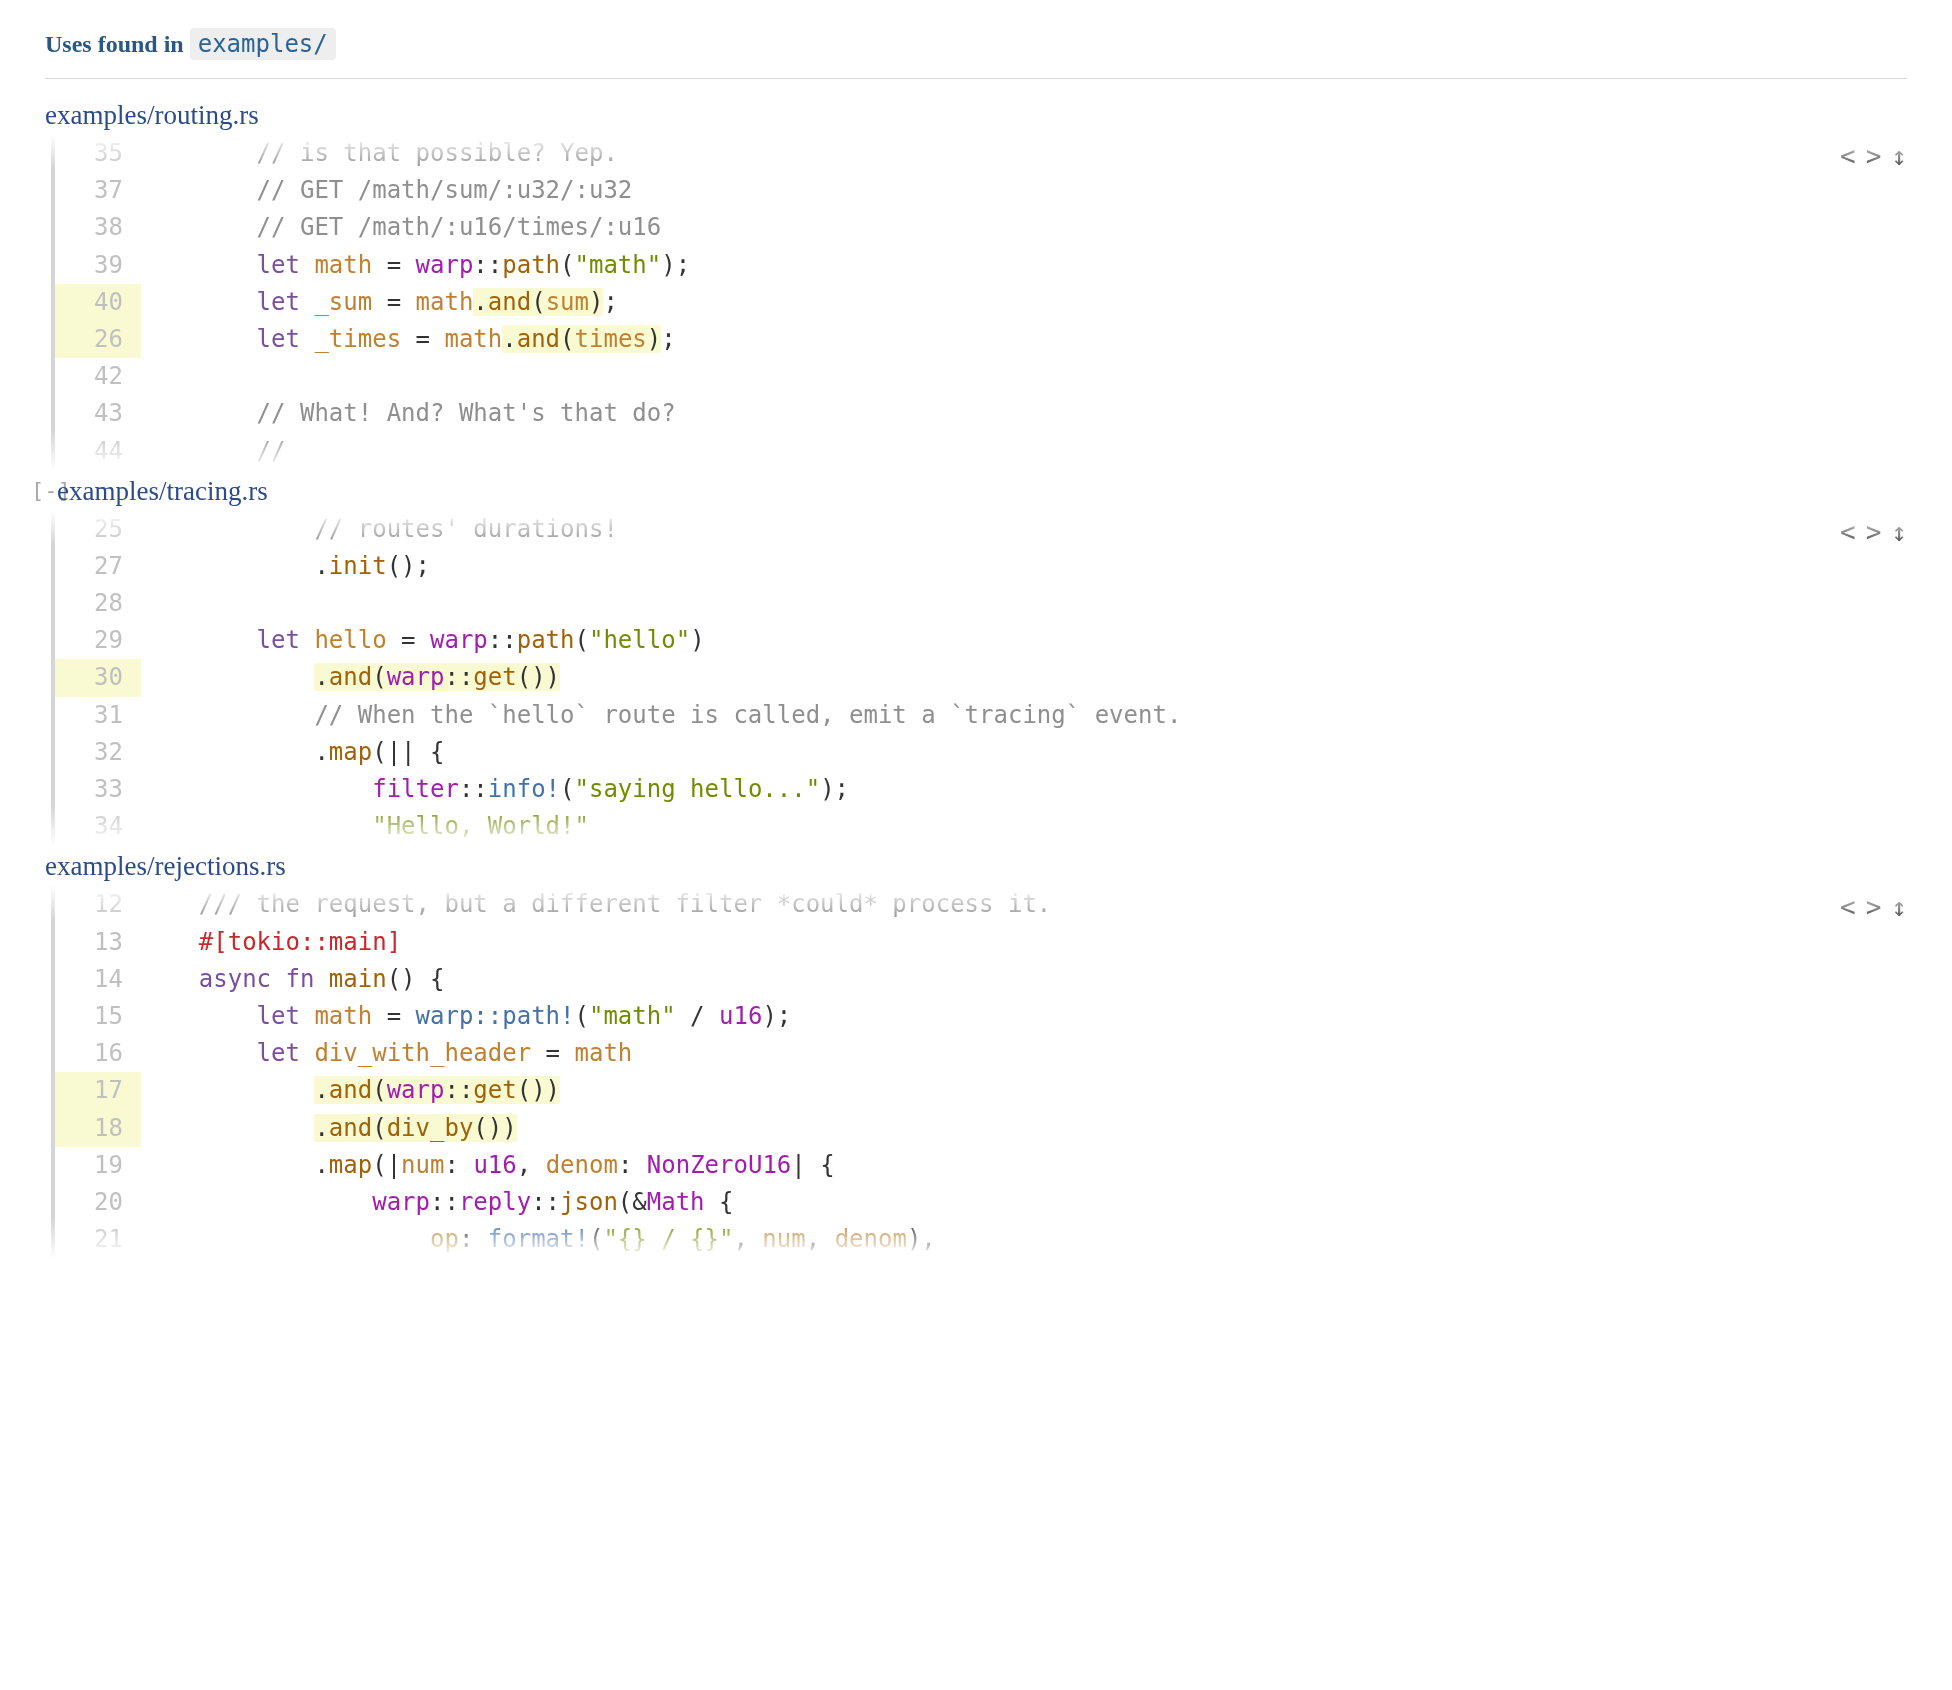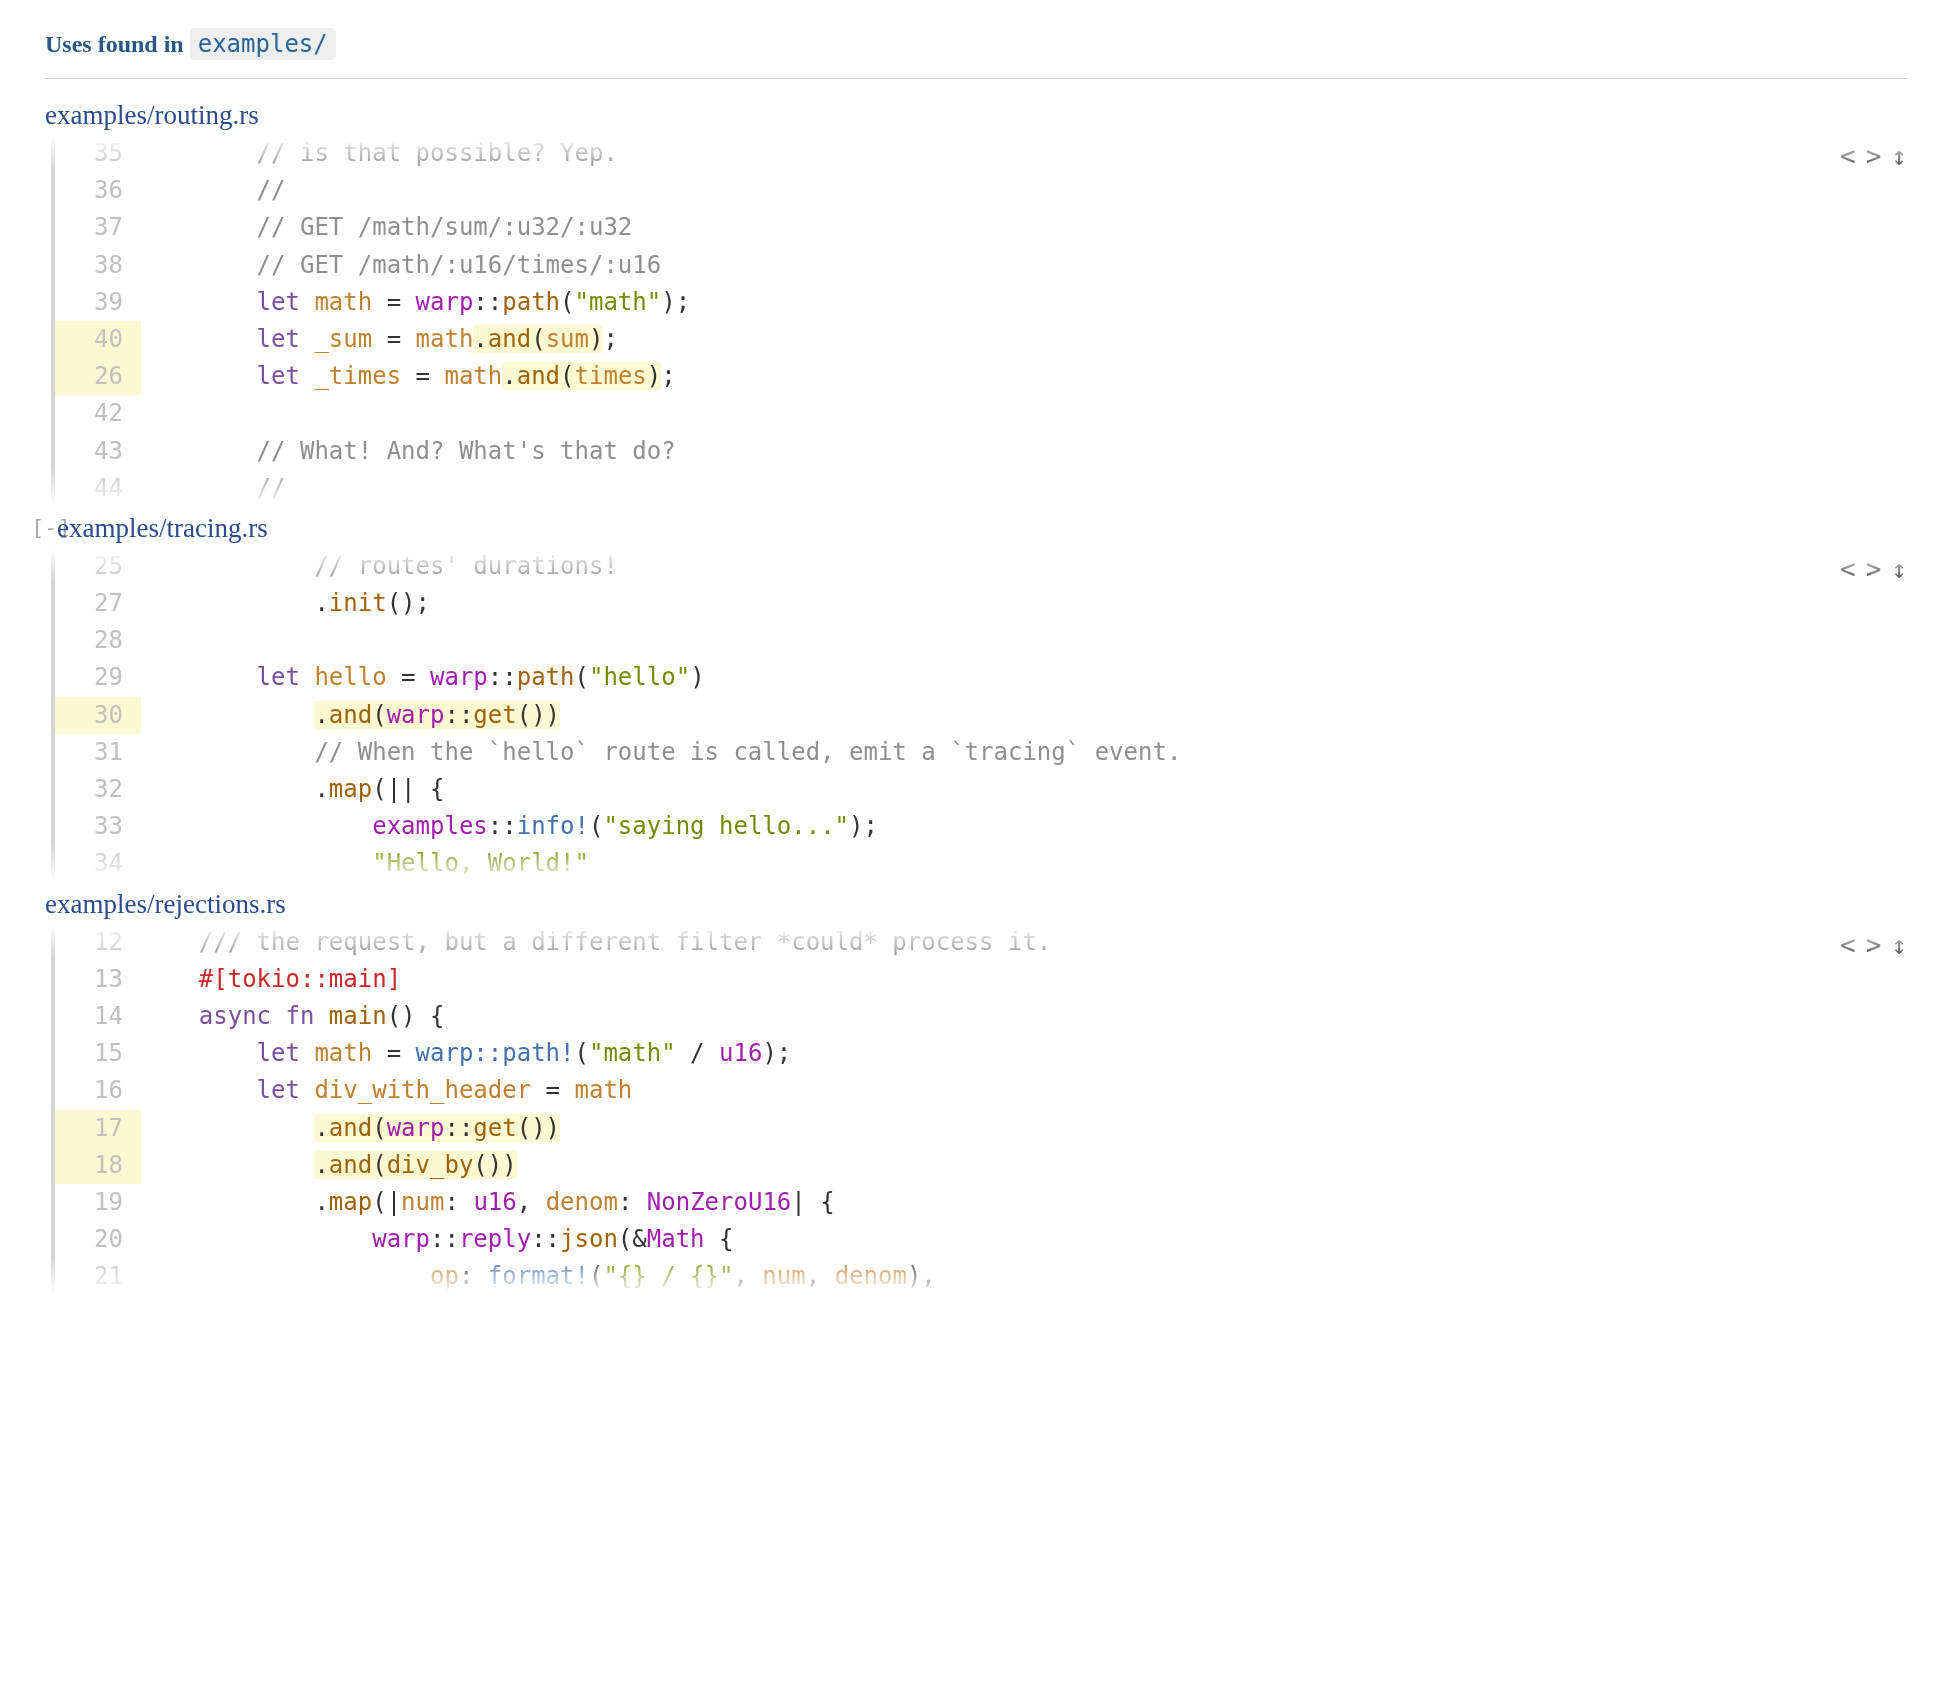--- a/index.html
+++ b/index.html
@@ -118,21 +118,20 @@
         <div class="file-title">examples/routing.rs</div>
       </div>
       <div class="code-wrap">
         <div class="nav-controls">
           <span>&lt;</span>
           <span>&gt;</span>
           <span>↕</span>
         </div>
         <div class="lines">
           <div class="line"><span class="gutter">35</span><span class="code">        <span class="tok-comment">// is that possible? Yep.</span></span></div>
-          <div class="line"><span class="gutter">36</span><span class="code">        <span class="tok-comment">//</span></span></div>
           <div class="line"><span class="gutter">37</span><span class="code">        <span class="tok-comment">// GET /math/sum/:u32/:u32</span></span></div>
           <div class="line"><span class="gutter">38</span><span class="code">        <span class="tok-comment">// GET /math/:u16/times/:u16</span></span></div>
           <div class="line"><span class="gutter">39</span><span class="code">        <span class="tok-kw">let</span> <span class="tok-ident">math</span> = <span class="tok-type">warp</span>::<span class="tok-fn">path</span>(<span class="tok-str">"math"</span>);</span></div>
           <div class="line hl"><span class="gutter">40</span><span class="code">        <span class="tok-kw">let</span> <span class="tok-ident">_sum</span> = <span class="tok-ident">math</span><span class="hl-span">.<span class="tok-fn">and</span>(<span class="tok-ident">sum</span>)</span>;</span></div>
           <div class="line hl"><span class="gutter">26</span><span class="code">        <span class="tok-kw">let</span> <span class="tok-ident">_times</span> = <span class="tok-ident">math</span><span class="hl-span">.<span class="tok-fn">and</span>(<span class="tok-ident">times</span>)</span>;</span></div>
           <div class="line"><span class="gutter">42</span><span class="code"></span></div>
           <div class="line"><span class="gutter">43</span><span class="code">        <span class="tok-comment">// What! And? What's that do?</span></span></div>
           <div class="line"><span class="gutter">44</span><span class="code">        <span class="tok-comment">//</span></span></div>
         </div>
         <div class="fade-overlay-top"></div>
@@ -151,21 +150,21 @@
           <span>↕</span>
         </div>
         <div class="lines">
           <div class="line"><span class="gutter">25</span><span class="code">            <span class="tok-comment">// routes' durations!</span></span></div>
           <div class="line"><span class="gutter">27</span><span class="code">            .<span class="tok-fn">init</span>();</span></div>
           <div class="line"><span class="gutter">28</span><span class="code"></span></div>
           <div class="line"><span class="gutter">29</span><span class="code">        <span class="tok-kw">let</span> <span class="tok-ident">hello</span> = <span class="tok-type">warp</span>::<span class="tok-fn">path</span>(<span class="tok-str">"hello"</span>)</span></div>
           <div class="line hl"><span class="gutter">30</span><span class="code">            <span class="hl-span">.<span class="tok-fn">and</span>(<span class="tok-type">warp</span>::<span class="tok-fn">get</span>())</span></span></div>
           <div class="line"><span class="gutter">31</span><span class="code">            <span class="tok-comment">// When the `hello` route is called, emit a `tracing` event.</span></span></div>
           <div class="line"><span class="gutter">32</span><span class="code">            .<span class="tok-fn">map</span>(|| {</span></div>
-          <div class="line"><span class="gutter">33</span><span class="code">                <span class="tok-type">examples</span>::<span class="tok-macro">info!</span>(<span class="tok-str">"saying hello..."</span>);</span></div>
+          <div class="line"><span class="gutter">33</span><span class="code">                <span class="tok-type">filter</span>::<span class="tok-macro">info!</span>(<span class="tok-str">"saying hello..."</span>);</span></div>
           <div class="line"><span class="gutter">34</span><span class="code">                <span class="tok-str">"Hello, World!"</span></span></div>
         </div>
         <div class="fade-overlay-top"></div>
         <div class="fade-overlay"></div>
       </div>
     </div>
     <div class="file-block">
       <div class="file-title-wrap">
         <div class="file-title">examples/rejections.rs</div>
       </div>

